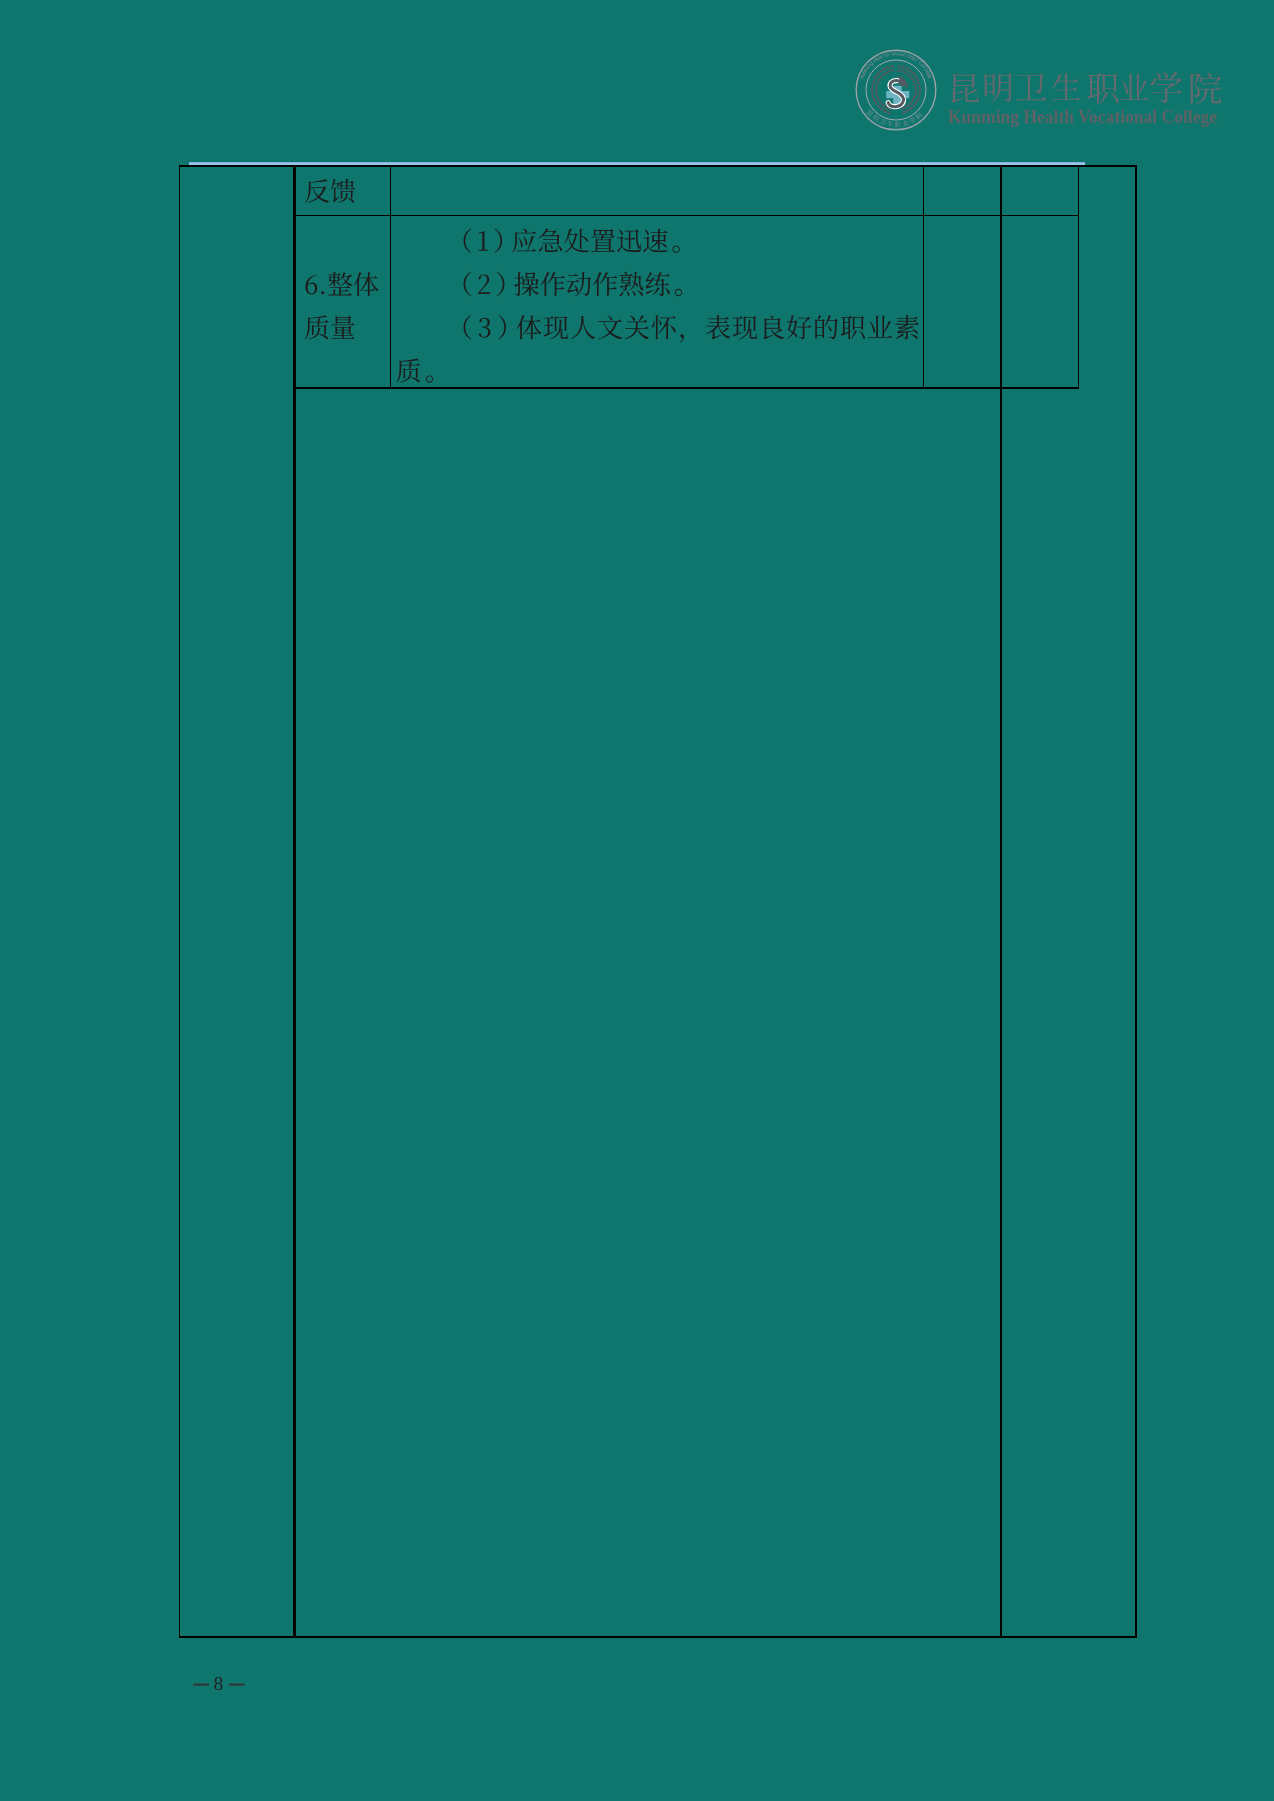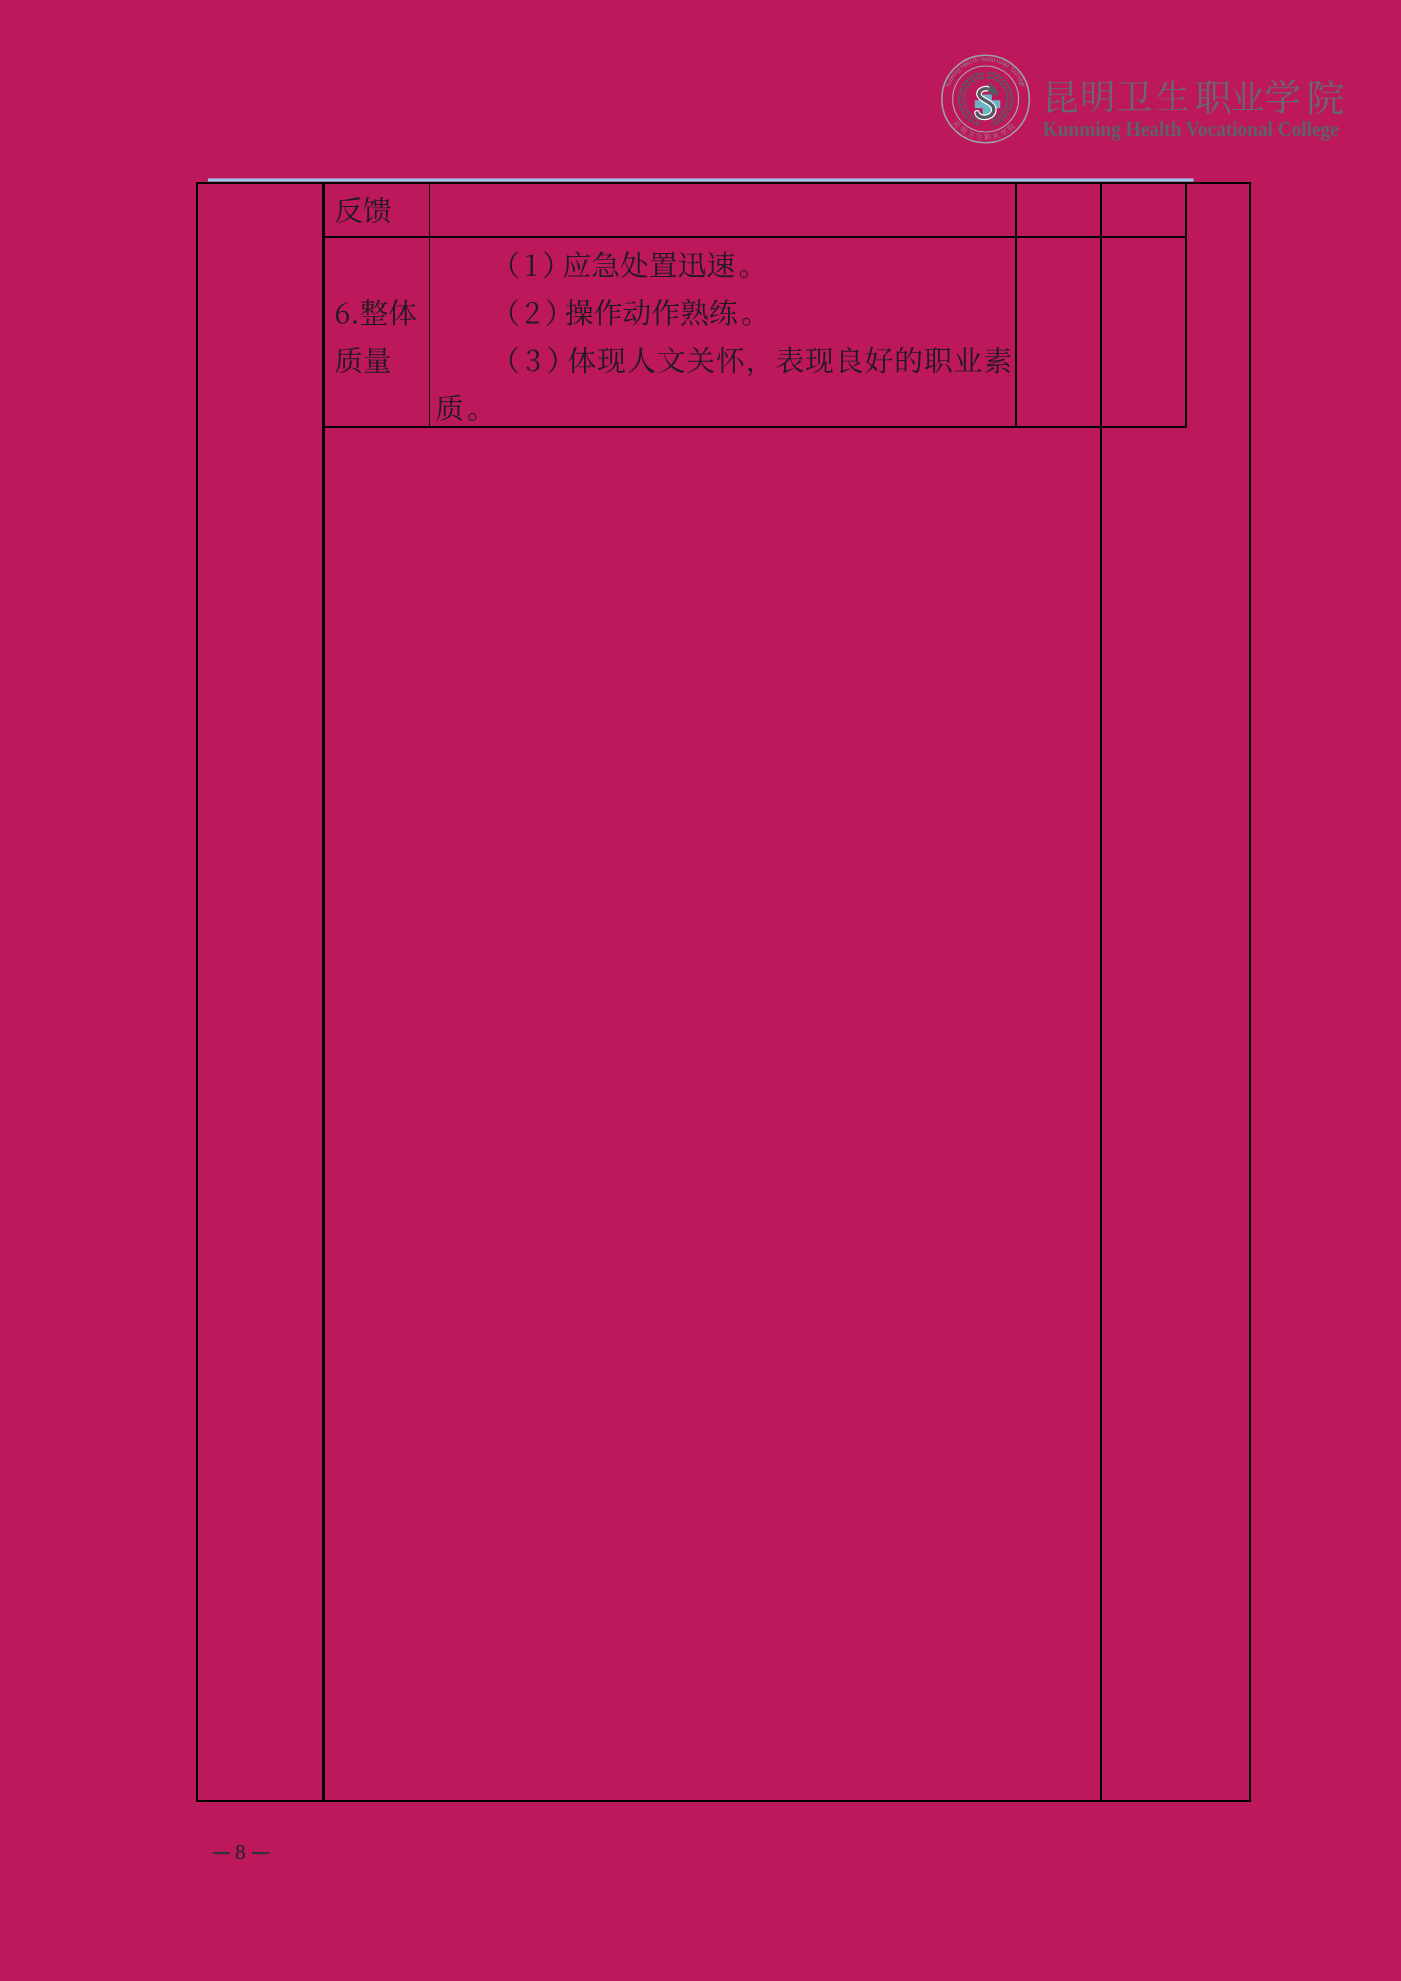--- a/index.html
+++ b/index.html
@@ -1,16 +1,16 @@
 <!DOCTYPE html>
 <html><head>
 <meta charset="utf-8">
 <style>
 html,body{margin:0;padding:0;background:#ffffff;}
-#page{position:relative;width:1274px;height:1801px;background:#be185d;overflow:hidden;}
+#page{position:relative;width:1274px;height:1801px;background:#0f766e;overflow:hidden;}
 </style>
 </head>
 <body>
 
 <div id="page">
 <svg width="1274" height="1801" viewBox="0 0 1274 1801">
 
 <circle cx="896.0" cy="90.0" r="39.8" fill="none" stroke="#9ba1a7" stroke-width="1.4"></circle>
 
 <circle cx="896.0" cy="90.0" r="30.0" fill="none" stroke="#a6abb0" stroke-width="1.0"></circle>

